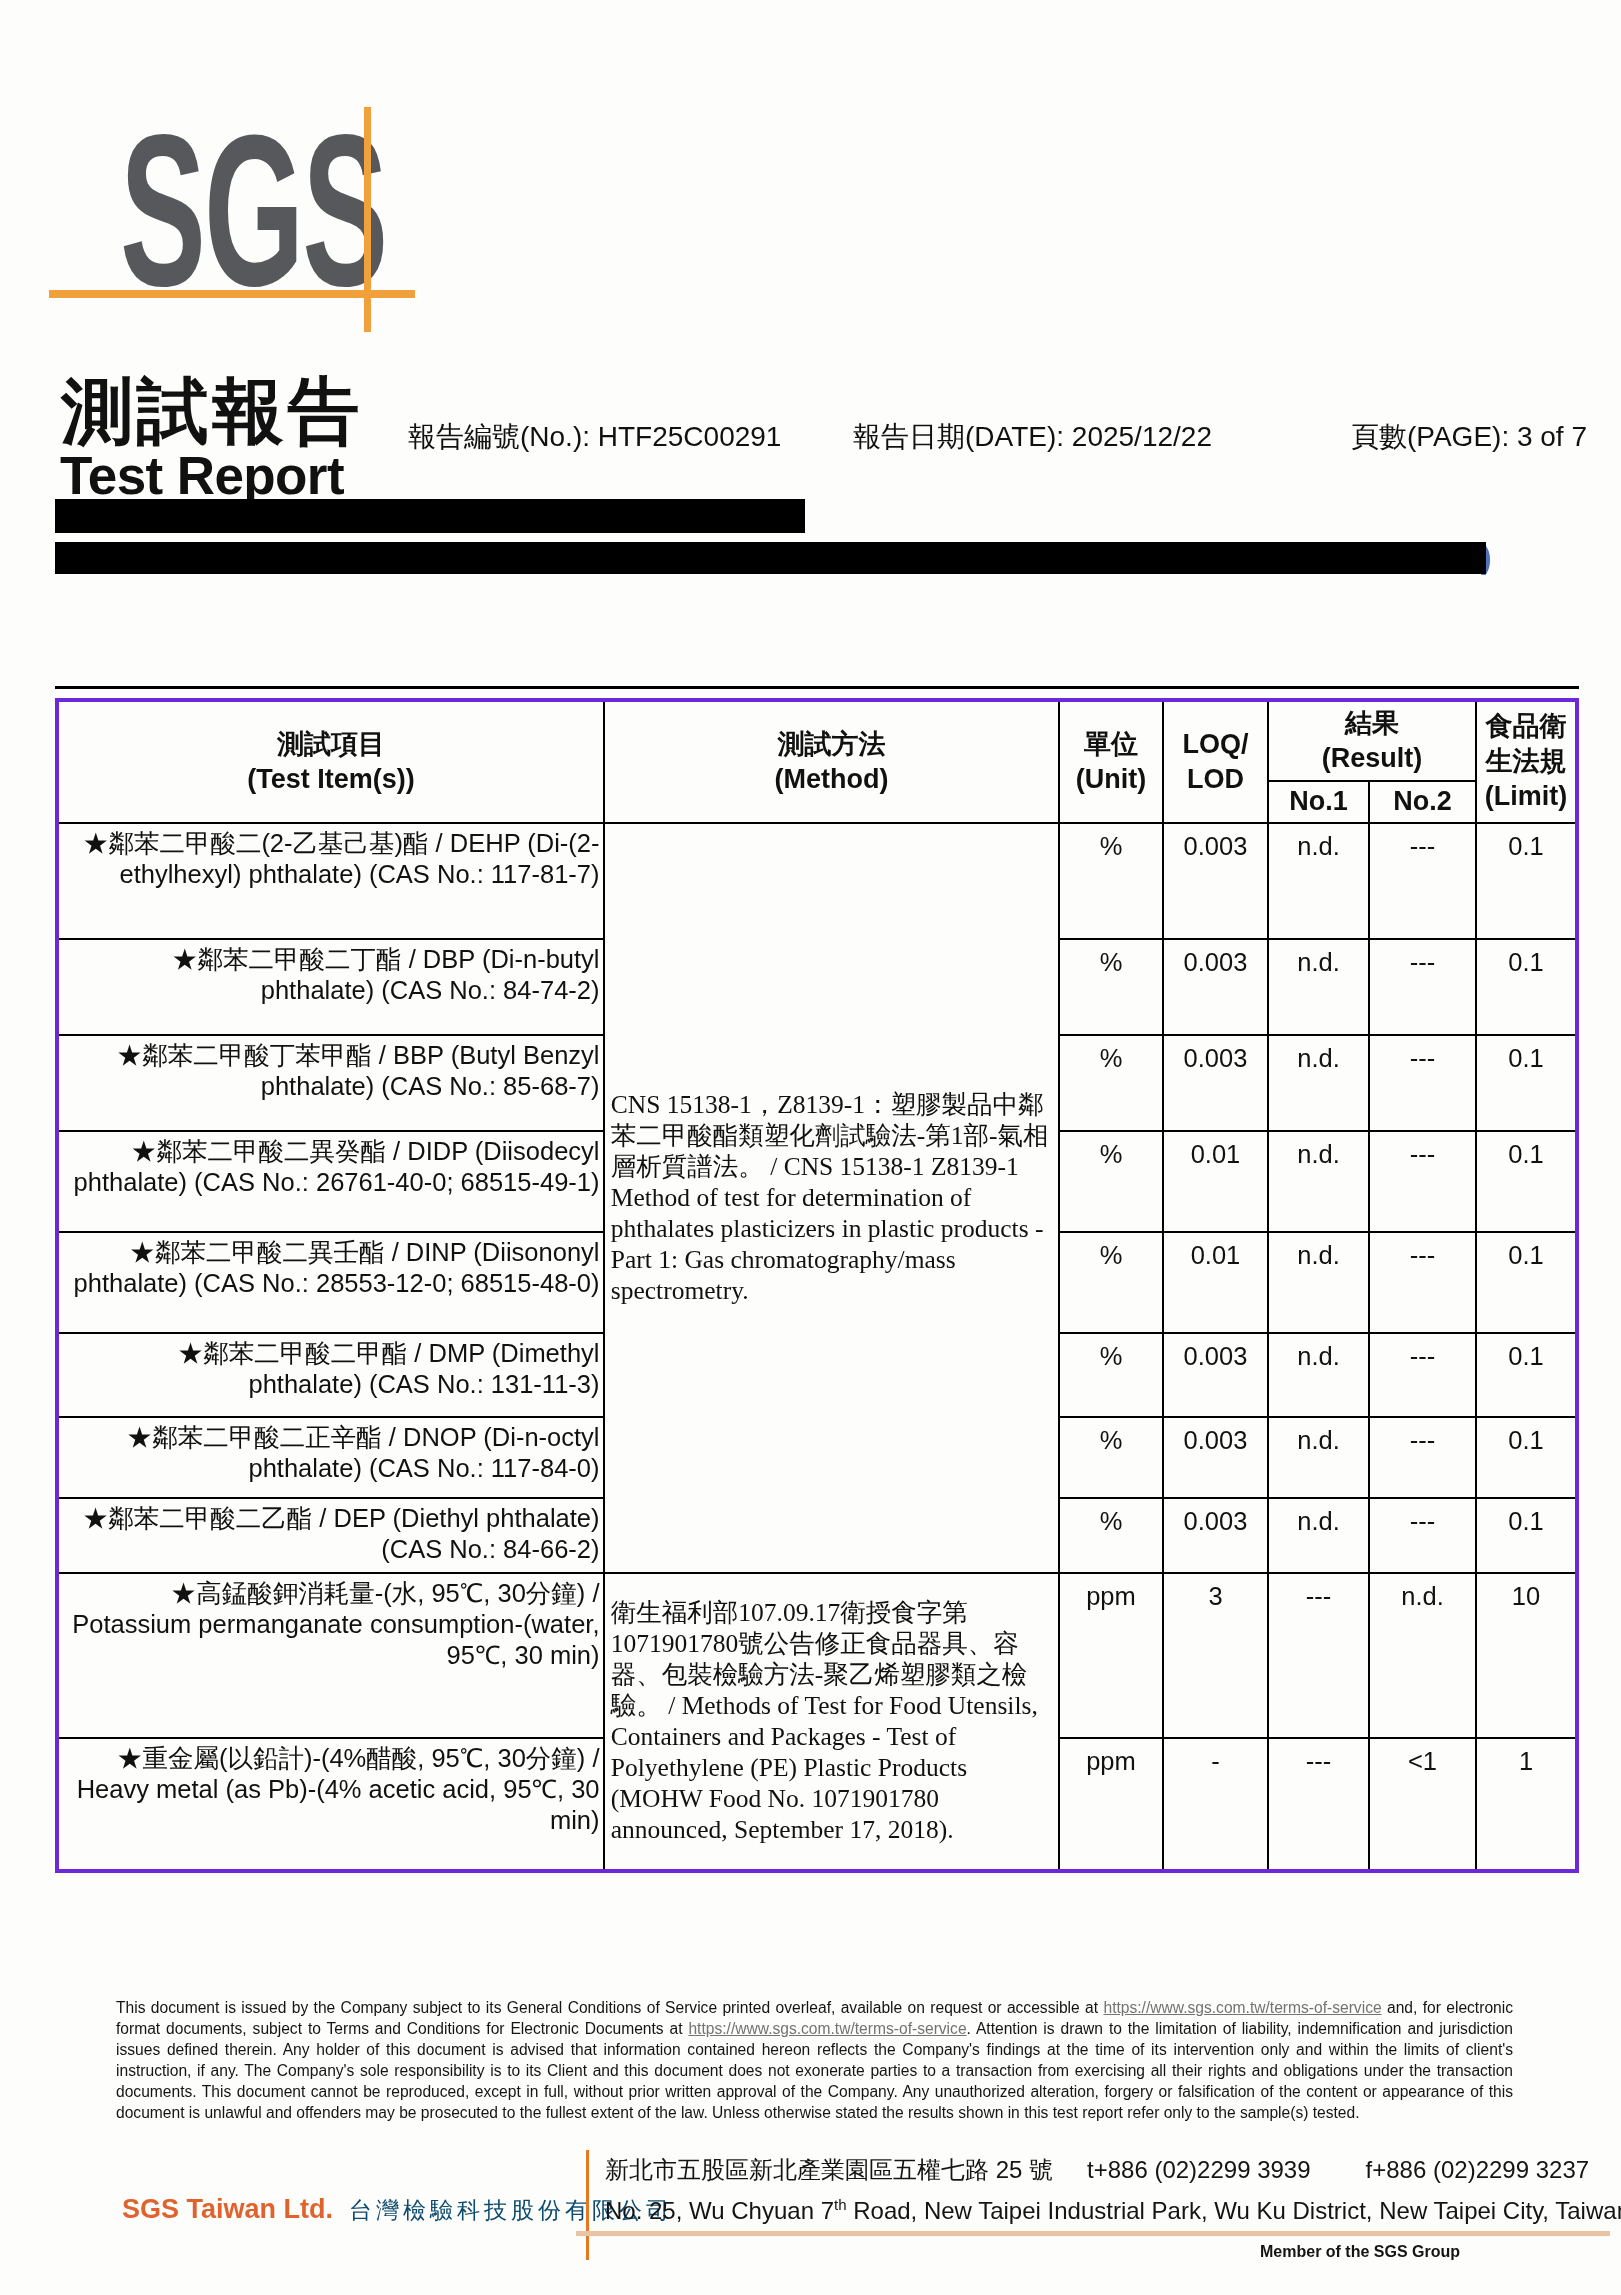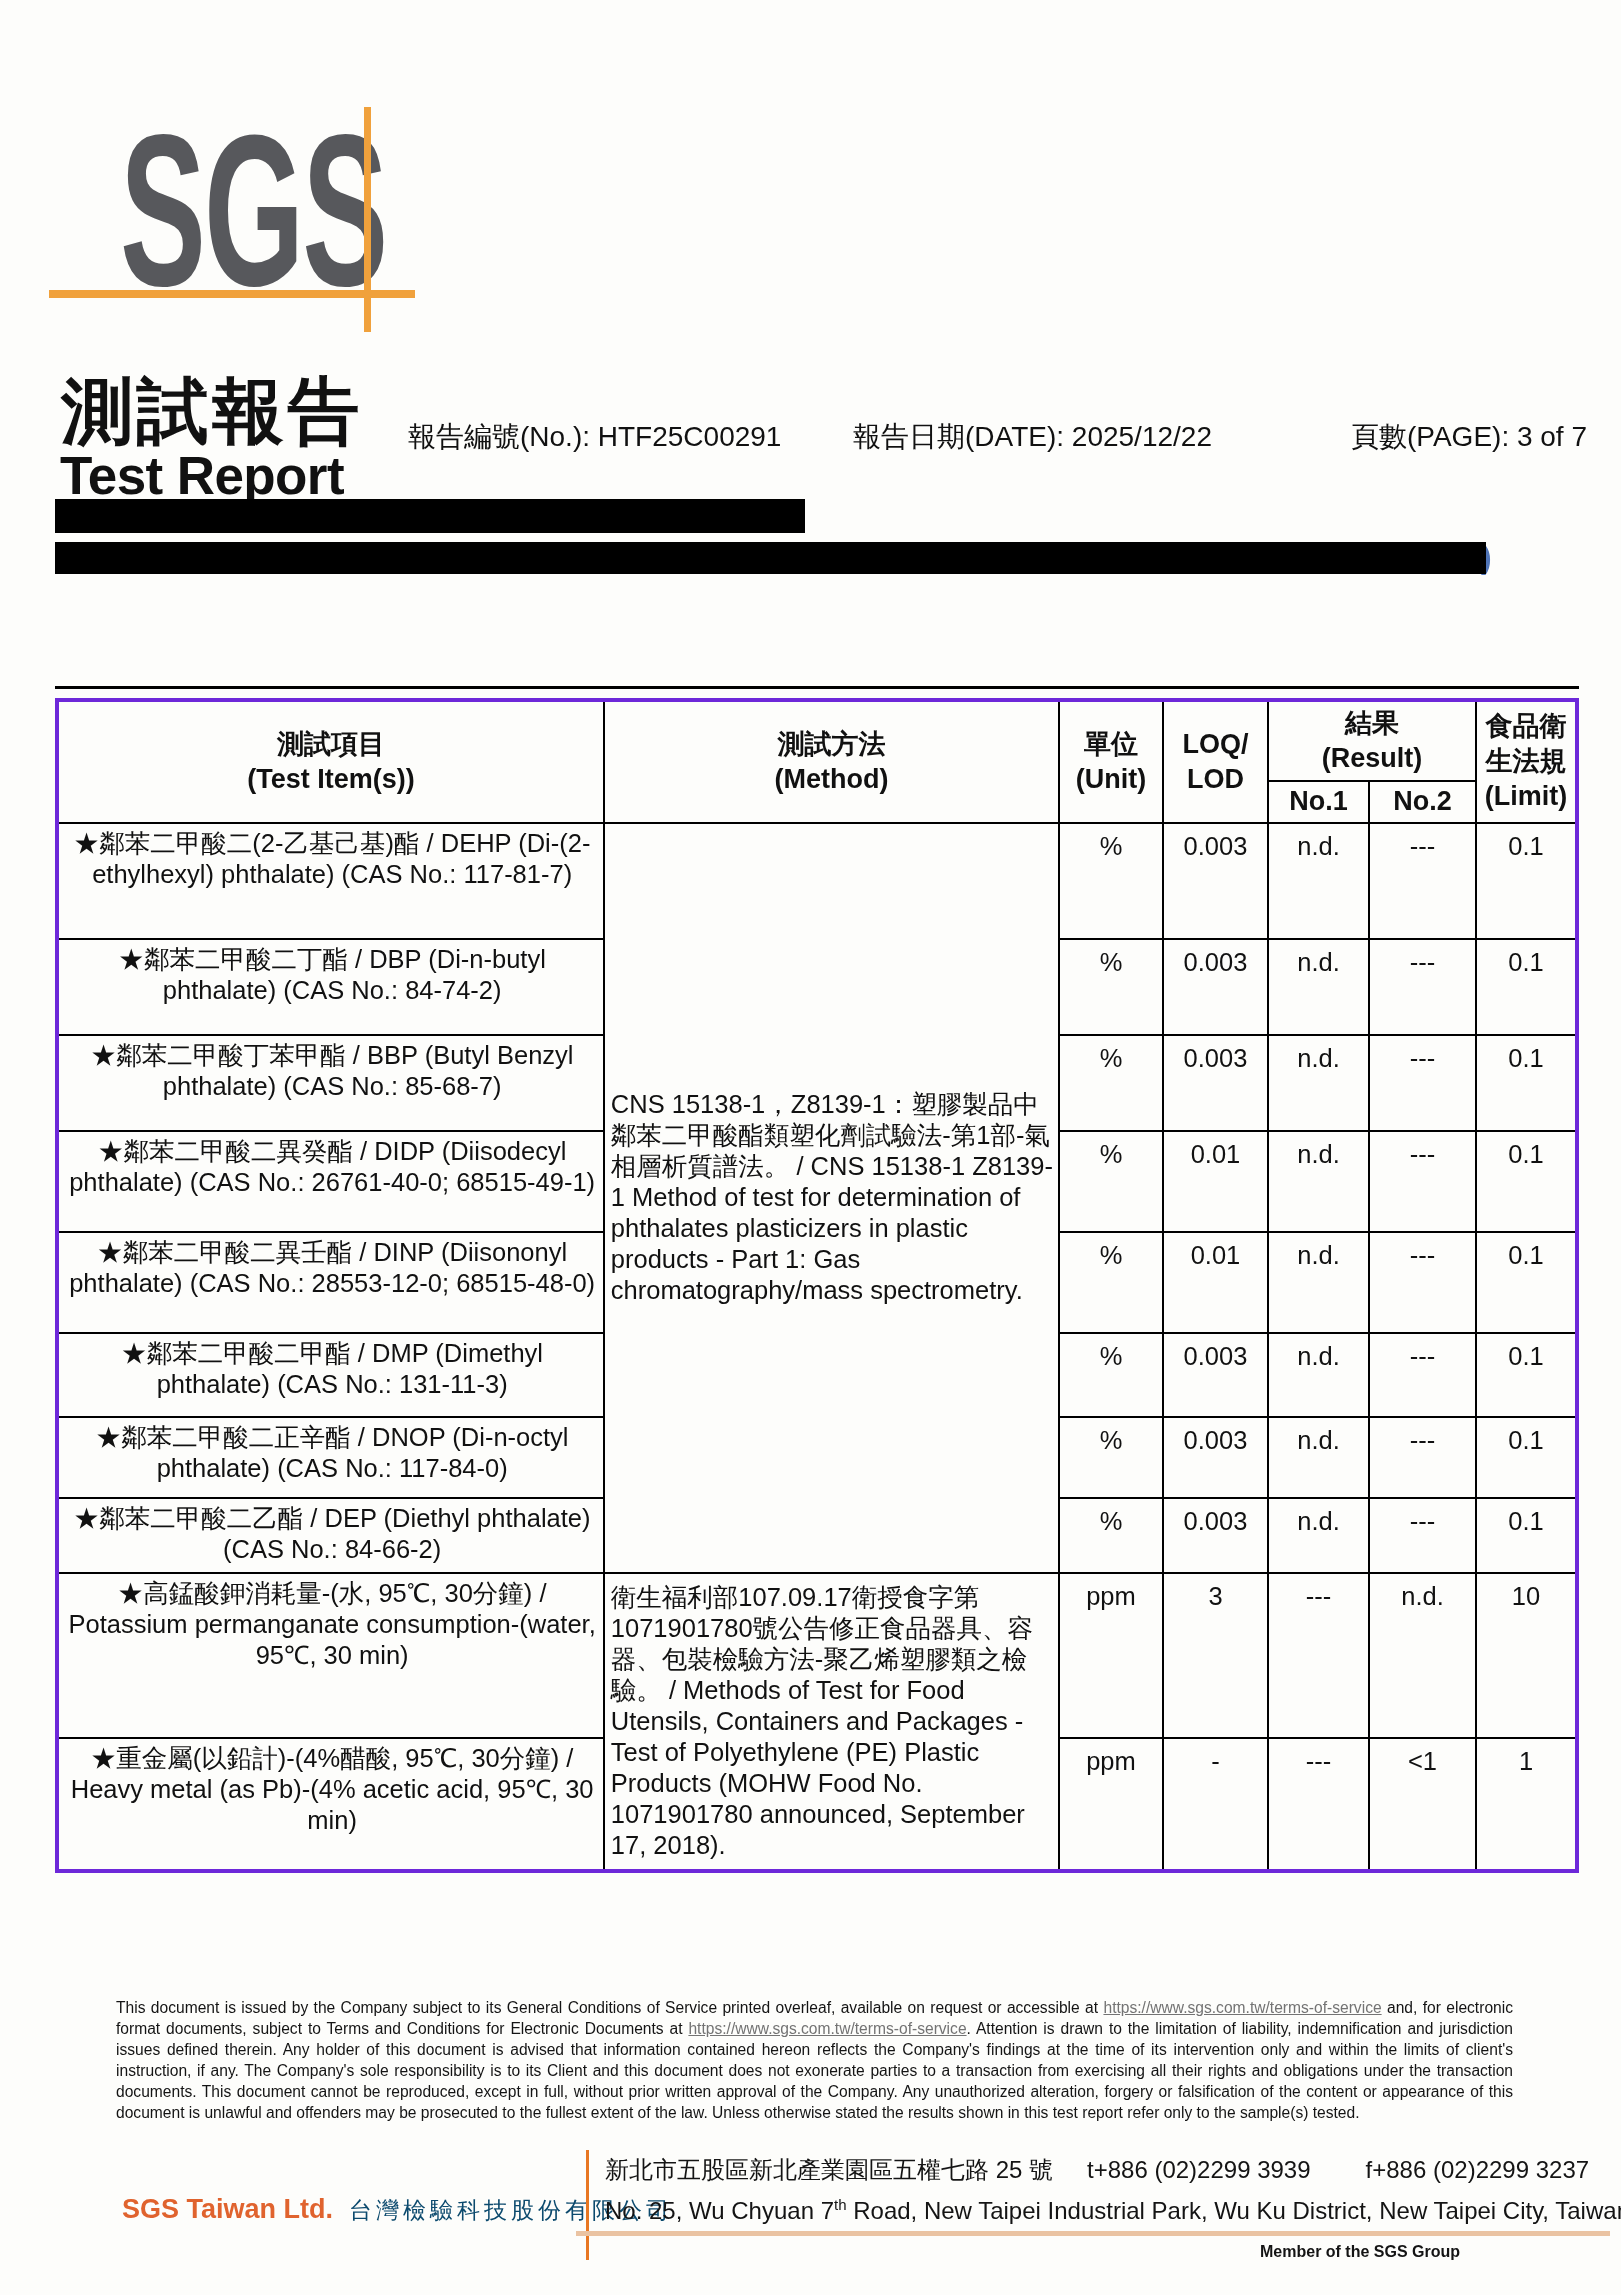--- a/index.html
+++ b/index.html
@@ -33,22 +33,22 @@
     border-collapse:collapse; table-layout:fixed;
   }
   table.report th, table.report td{ border:2.9px solid #000; }
   table.report{ border:4px solid #6d28d9; }
   th{
     font-weight:bold; font-size:27px; line-height:1.3; text-align:center;
     vertical-align:middle; white-space:pre-line; padding:2.3px 1.2px;
   }
   tr.h1{ height:81px; } tr.h2{ height:41px; }
   td{ font-size:25.5px; line-height:31px; vertical-align:top; }
-  td.item{ text-align:center; padding:4.6px 3.5px 4.6px 5.8px; }
-  td.method{ vertical-align:middle; text-align:left; padding:2.3px 3.5px 2.3px 5.8px; }
+  td.item{ text-align:right; padding:4.6px 3.5px 4.6px 5.8px; }
+  td.method{ vertical-align:middle; text-align:left; padding:2.3px 3.5px 2.3px 5.8px;font-family:Liberation Serif, serif; }
   td.c{ text-align:center; padding-top:7px; }
   tr.r0{height:116px} tr.r1{height:96px} tr.r2{height:96px} tr.r3{height:101px}
   tr.r4{height:101px} tr.r5{height:84px} tr.r6{height:81px} tr.r7{height:75px}
   tr.r8{height:165px} tr.r9{height:133px}
   
   .disclaimer{
     position:absolute; left:116px; top:1997px; width:1397px;
     font-size:15.6px; line-height:21px; text-align:justify; color:#141414;
   }
   .disclaimer a{ color:#737373; text-decoration:underline; }

